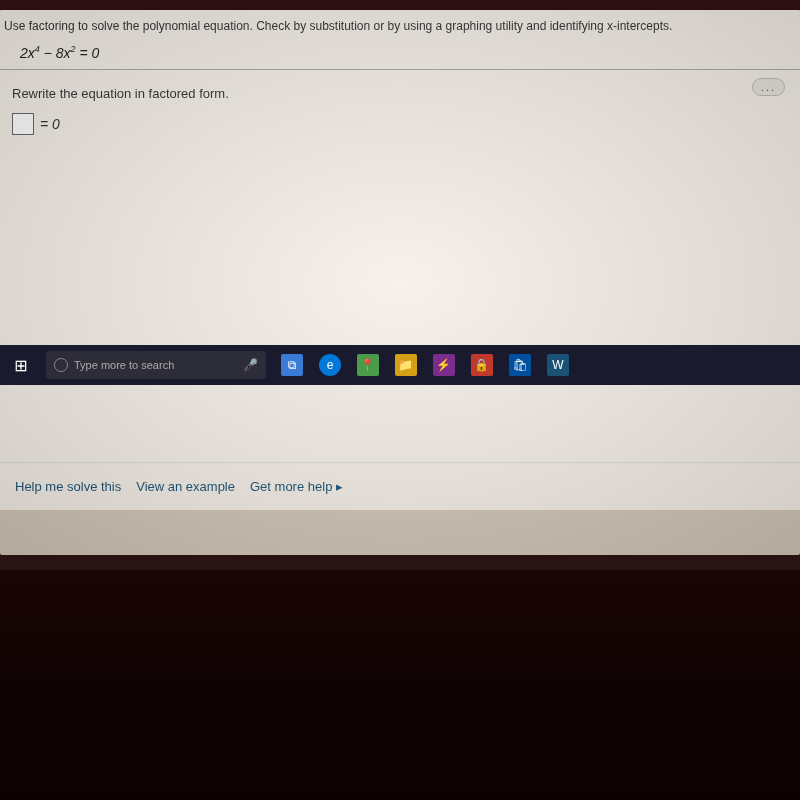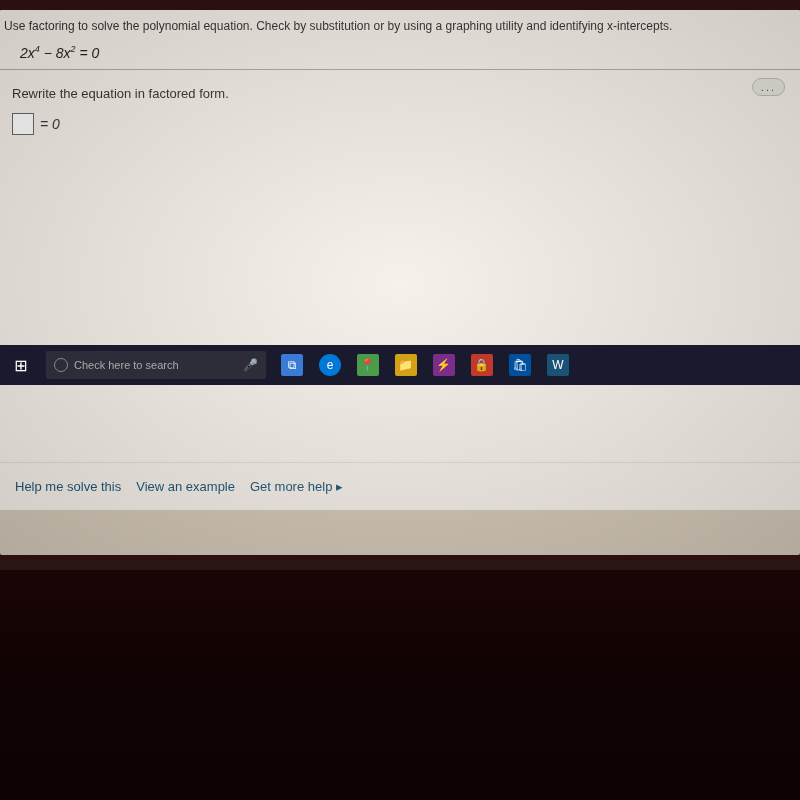--- a/index.html
+++ b/index.html
@@ -352,21 +352,21 @@
     </div>
 
     <div class="taskbar">
 
       <div class="taskbar-start">
         <span class="windows-icon">⊞</span>
       </div>
 
       <div class="taskbar-search">
         <div class="search-circle"></div>
-        <span class="taskbar-search-text">Check here to search</span>
+        <span class="taskbar-search-text">Type more to search</span>
         <span class="taskbar-mic">🎤</span>
       </div>
 
       <div class="taskbar-apps">
 
         <div class="taskbar-app">
           <div class="app-icon app-icon-taskview">⧉</div>
         </div>
 
         <div class="taskbar-app">

